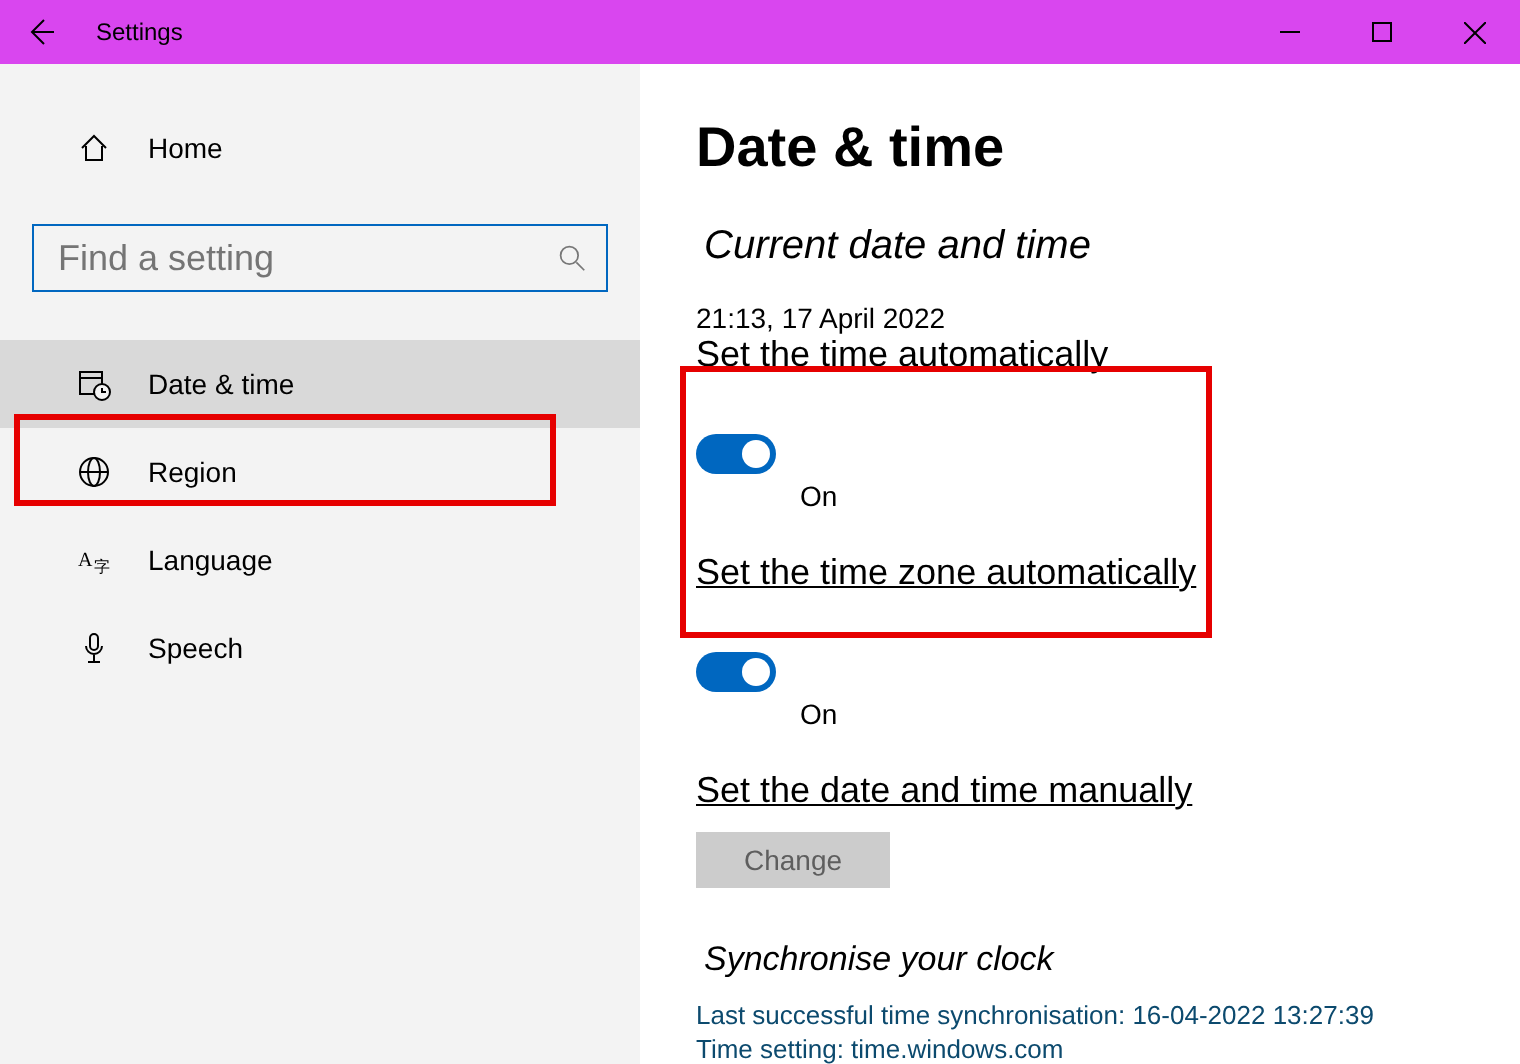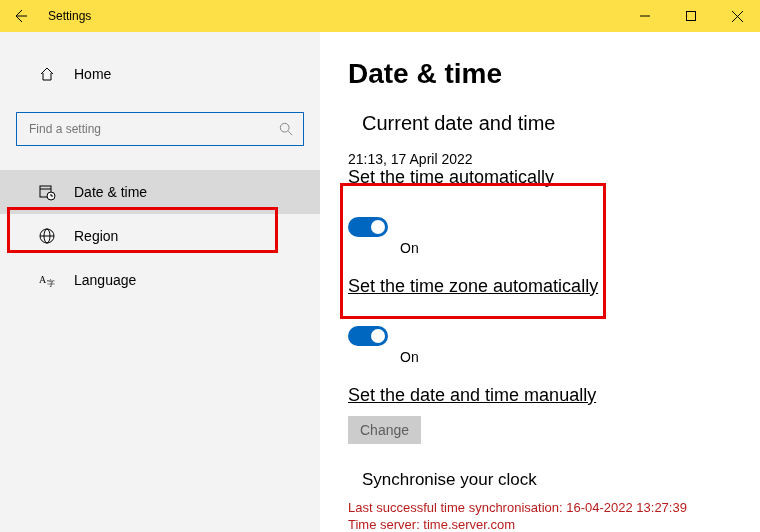--- a/index.html
+++ b/index.html
@@ -10,21 +10,21 @@
     font-family: "Segoe UI", Arial, sans-serif;
     background: #fff;
     color: #000;
     overflow: hidden;
     position: relative;
   }
   .titlebar {
     height: 32px;
     display: flex;
     align-items: center;
-    background: #fde047;
+    background: #d946ef;
   }
   .titlebar .back {
     width: 40px; height: 32px;
     display: flex; align-items: center; justify-content: center;
     cursor: pointer;
   }
   .titlebar .title {
     font-size: 12px;
     margin-left: 8px;
   }
@@ -62,21 +62,21 @@
     margin: 16px 16px 24px 16px;
     height: 34px;
     border: 1px solid #0067c0;
     display: flex; align-items: center;
     padding: 0 10px;
     justify-content: space-between;
   }
   .searchbox input {
     border: none; outline: none;
     background: transparent;
-    font-size: 12px; color: #737373;
+    font-size: 18px; color: #737373;
     flex: 1;
   }
   .category-label {
     margin: 0 0 12px 18px;
     font-size: 14px;
     font-weight: 600;
   }
   .content {
     flex: 1;
     padding: 18px 16px 0 28px;
@@ -86,21 +86,22 @@
   .content::-webkit-scrollbar { width: 4px; }
   .content::-webkit-scrollbar-thumb { background: #aaa; }
   h1 {
     font-size: 28px;
     font-weight: 600;
     margin: 8px 0 22px 0;
   }
   h2 {
     font-size: 20px;
     font-weight: 400;
-    margin: 0 0 16px 14px;
+    margin: 0 0 16px 4px;
+    font-style: italic;
   }
   .dt {
     font-size: 14px;
   }
   .setting-label {
     font-size: 18px;
     margin-bottom: 10px;
     text-decoration: underline;
   }
   .toggle-row {
@@ -122,28 +123,28 @@
     width: 14px; height: 14px;
     border-radius: 50%;
     background: #fff;
   }
   .toggle-state { font-size: 14px; margin-top: 42px; }
   .btn {
     display: inline-block;
     background: #cccccc;
     color: #5e5e5e;
     border: none;
-    padding: 6px 12px;
+    padding: 6px 24px;
     font-size: 14px;
     margin-bottom: 26px;
   }
   .btn.active { color: #be185d; cursor: pointer; }
   .sync-sub {
     font-size: 13px;
-    color: #b91c1c;
+    color: #0c4a6e;
     margin-bottom: 2px;
   }
   .red-box1 {
     outline: 3px solid #e60000;
     position: absolute;
   }
   .red-a { left: 10px; top: 210px; width: 265px; height: 40px; pointer-events: none; }
   .red-b { left: 343px; top: 186px; width: 260px; height: 130px; pointer-events: none; }
   .red-c { outline: 2px solid #e60000; position: absolute; pointer-events:none; }
   .sync-wrap { position: relative; display: inline-block; margin-top:6px;}
@@ -225,20 +226,29 @@
     <div class="nav-row">
       <span class="icon-slot">
         <svg width="17" height="15" viewBox="0 0 17 15">
             <text x="0" y="10" font-size="10" font-family="serif">A</text>
             <text x="8" y="13" font-size="8">字</text>
           </svg>
       </span>
       <span>Language</span>
     </div>
 
+    <div class="nav-row">
+      <span class="icon-slot">
+        <svg width="14" height="17" viewBox="0 0 14 17">
+            <rect x="5" y="1" width="4" height="8" rx="2" stroke="#000" fill="none"></rect>
+            <path d="M3 7 a4 4 0 0 0 8 0 M7 11 V15 M4 15 H10" stroke="#000" fill="none"></path>
+          </svg>
+      </span>
+      <span>Speech</span>
+    </div>
   </div>
 
   <div class="content">
     <h1>Date &amp; time</h1>
     <h2>Current date and time</h2>
     <div class="dt">21:13, 17 April 2022</div>
 
     <div class="setting-label">Set the time automatically</div>
     <div class="toggle-row">
       <div class="toggle">
@@ -253,21 +263,21 @@
           <div class="knob"></div>
         </div>
       <span class="toggle-state">On</span>
     </div>
 
     <div class="setting-label">Set the date and time manually</div>
     <button class="btn">Change</button>
 
     <h2 style="font-size:17px;font-weight:400;margin-bottom:10px">Synchronise your clock</h2>
     <div class="sync-sub">Last successful time synchronisation: 16-04-2022 13:27:39</div>
-    <div class="sync-sub" style="margin-bottom:10px">Time server: time.server.com</div>
+    <div class="sync-sub" style="margin-bottom:10px">Time setting: time.windows.com</div>
     <span class="sync-wrap">
       <button class="btn active" style="margin-bottom:0">Sync now</button>
       <span class="red-c"></span>
     </span>
   </div>
 </div>
 
 <div class="red-box1 red-a"></div>
 <div class="red-box1 red-b"></div>
 

